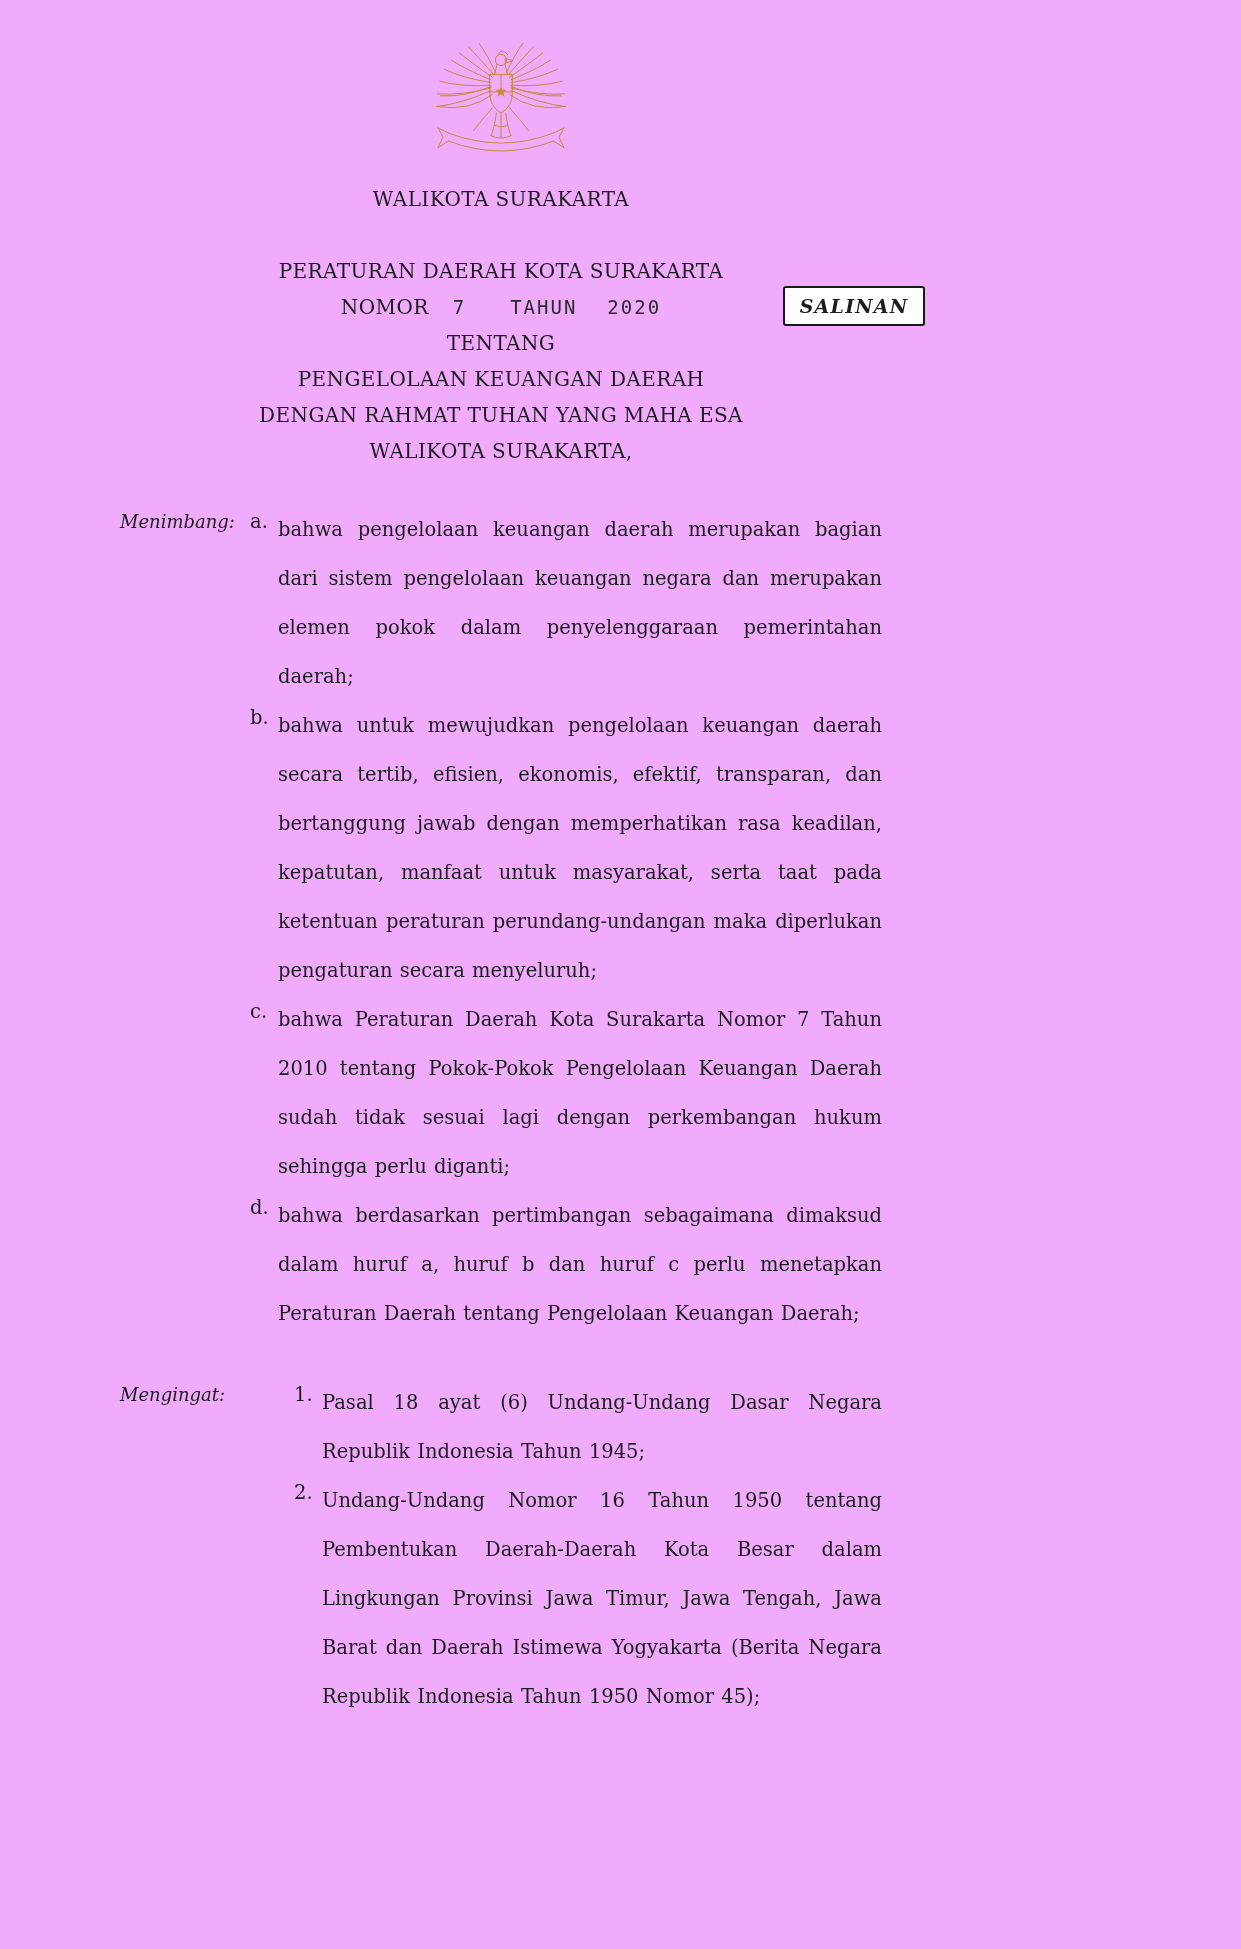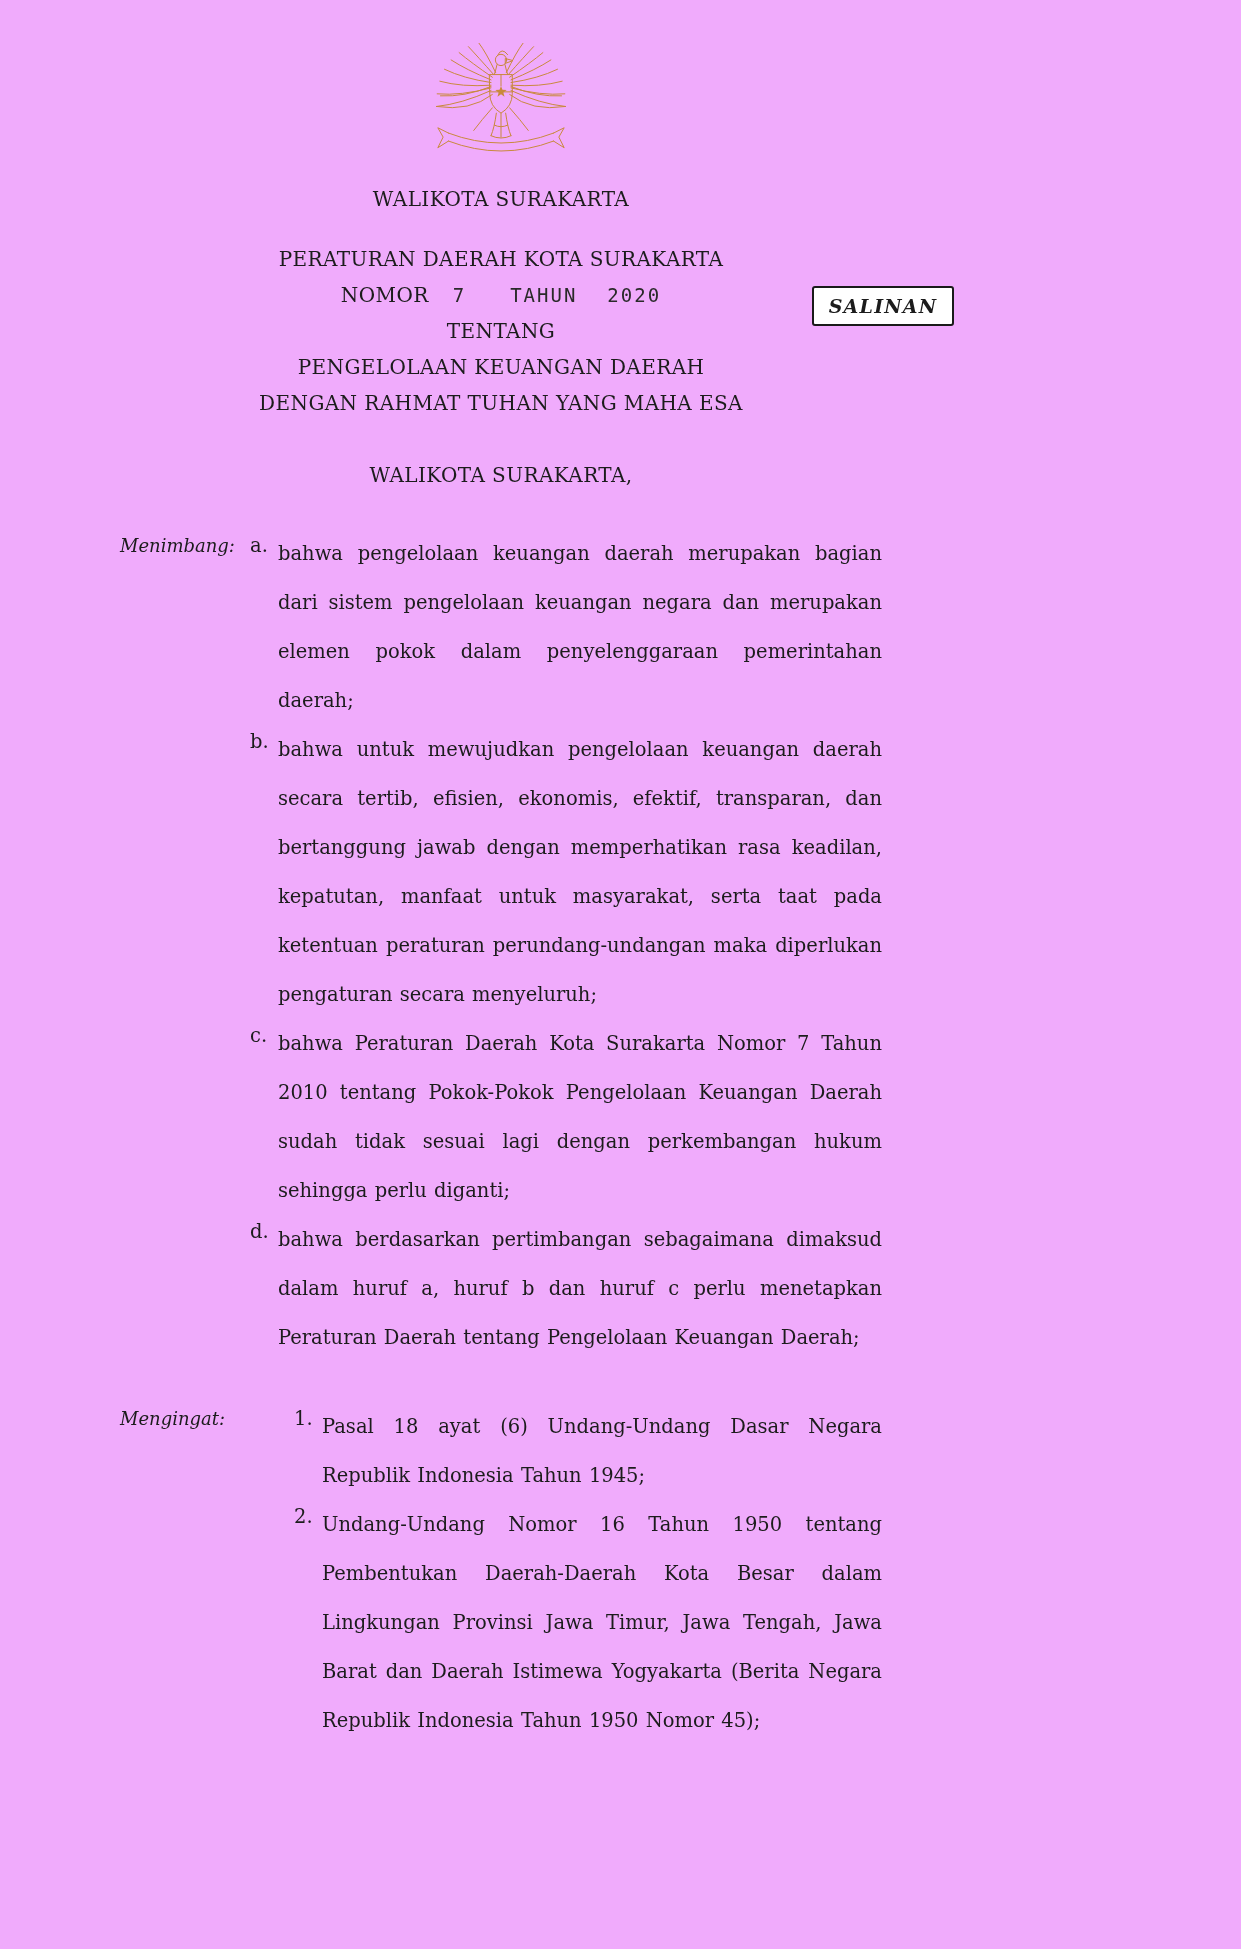--- a/index.html
+++ b/index.html
@@ -10,31 +10,31 @@
     color:#1c1c1c;
     position:relative;
   }
   .page { position:relative; width:1241px; height:1949px; background:#f0abfc; }
   .content { position:absolute; left:120px; top:0; width:762px; }
 
   .emblem-wrap { width:100%; text-align:center; padding-top:36px; }
   .emblem-wrap svg { display:inline-block; }
   .h-line { font-size:20px; line-height:36px; letter-spacing:0.4px; text-align:center; }
   .header-block { margin-top:8px; }
-  .title-block { margin-top:24px; }
+  .title-block { margin-top:36px; }
   .invocation { }
-  .authority { margin-top:36px; }
+  .authority { }
 
   .mono { font-family:"DejaVu Sans Mono", monospace; font-size:19px; letter-spacing:2px; color:#2a2a2a; }
   .nomor-line .v1 { margin-left:24px; }
   .nomor-line .v2 { margin-left:44px; }
   .nomor-line .v3 { margin-left:30px; }
 
   .badge {
-    position:absolute; left:812px; top:286px;
+    position:absolute; left:783px; top:286px;
     width:142px; height:40px;
     border:2px solid #1a1a1a; border-radius:3px;
     display:flex; align-items:center; justify-content:center;
     font-size:19px; font-weight:bold; font-style:italic; letter-spacing:1.2px;
     background:#fff;
   }
 
   .section { display:flex; margin-top:36px; }
   .section.first { margin-top:36px; }
   .section-label { width:130px; flex:0 0 130px; font-size:18px; line-height:34.5px;font-style:italic; }

